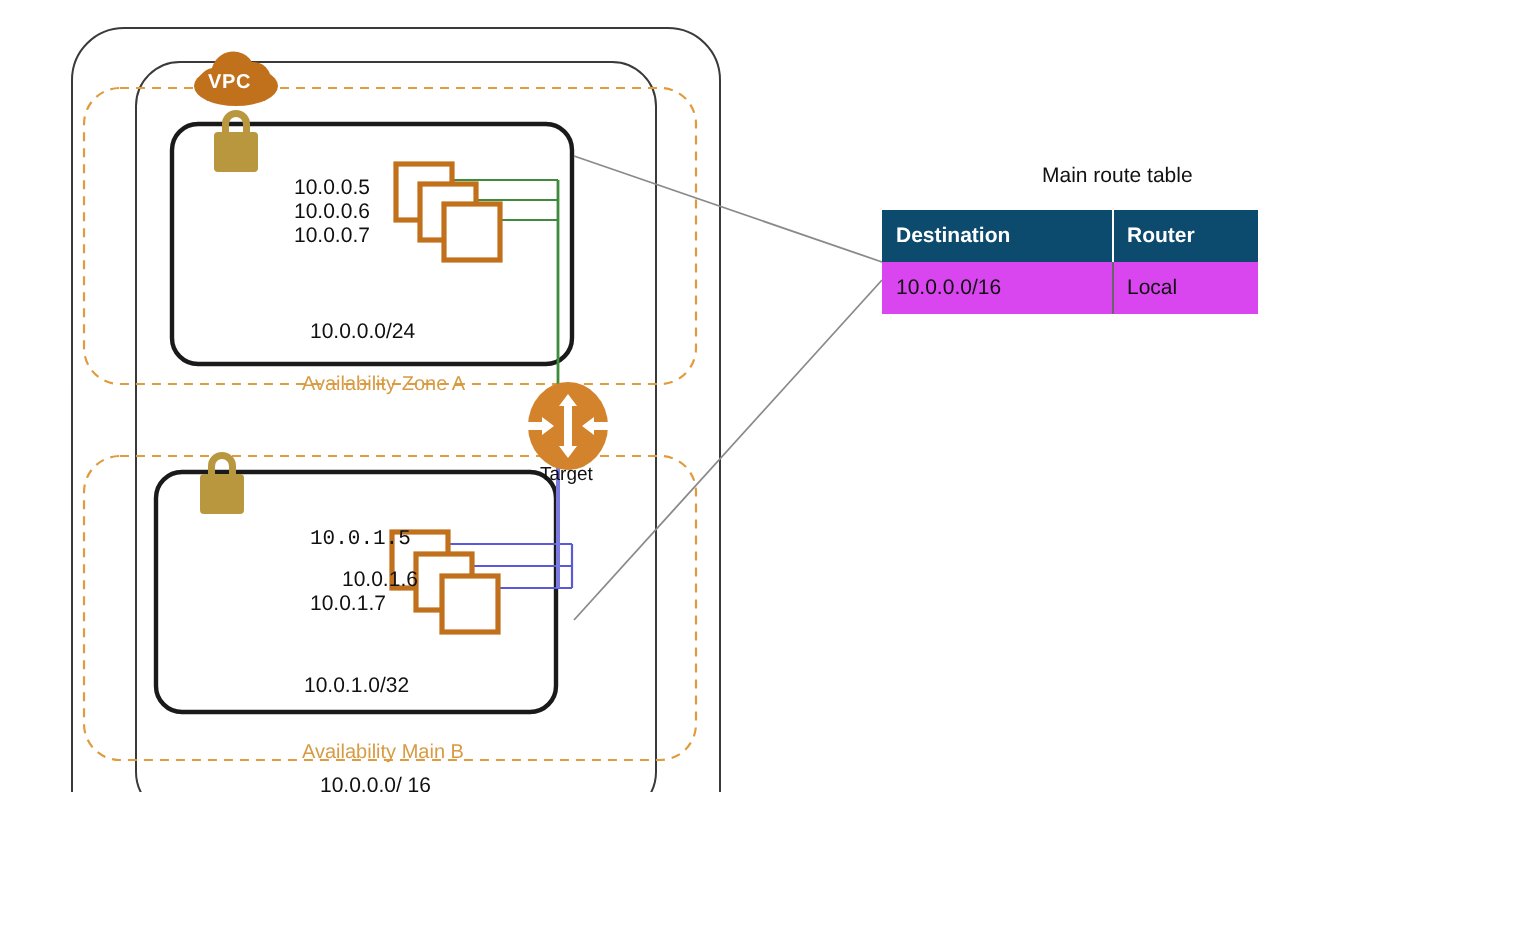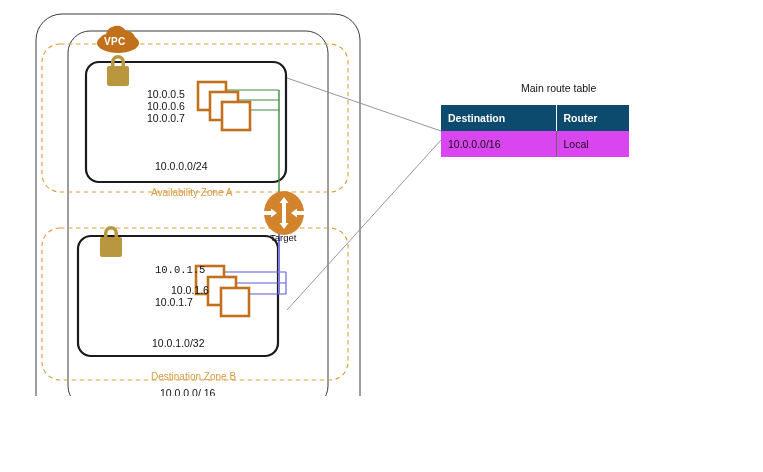--- a/index.html
+++ b/index.html
@@ -182,21 +182,21 @@
   <div class="lbl lbl-cidr" style="left:155px; top:160px;">10.0.0.0/24</div>
 
   <div class="lbl lbl-az" style="left:151px; top:187px;">Availability Zone A</div>
 
   <div class="lbl lbl-ip" style="left:155px; top:264px;font-family:Liberation Mono, monospace;">10.0.1.5</div>
   <div class="lbl lbl-ip" style="left:143px; top:284px;margin-left:28px;">10.0.1.6</div>
   <div class="lbl lbl-ip" style="left:155px; top:296px;">10.0.1.7</div>
 
   <div class="lbl lbl-cidr" style="left:152px; top:337px;">10.0.1.0/32</div>
 
-  <div class="lbl lbl-az" style="left:151px; top:371px;">Destination Zone B</div>
+  <div class="lbl lbl-az" style="left:151px; top:371px;">Availability Main B</div>
 
   <div class="lbl lbl-cidr" style="left:160px; top:387px;">10.0.0.0/ 16</div>
 
   <div class="lbl lbl-region" style="left:175px; top:420px;">Region</div>
 
   <div class="lbl lbl-router" style="left:270px; top:233px;">Target</div>
 
   <div class="lbl lbl-table-title" style="left:521px; top:82px;">Main route table</div>
 
   <table id="route-table">

